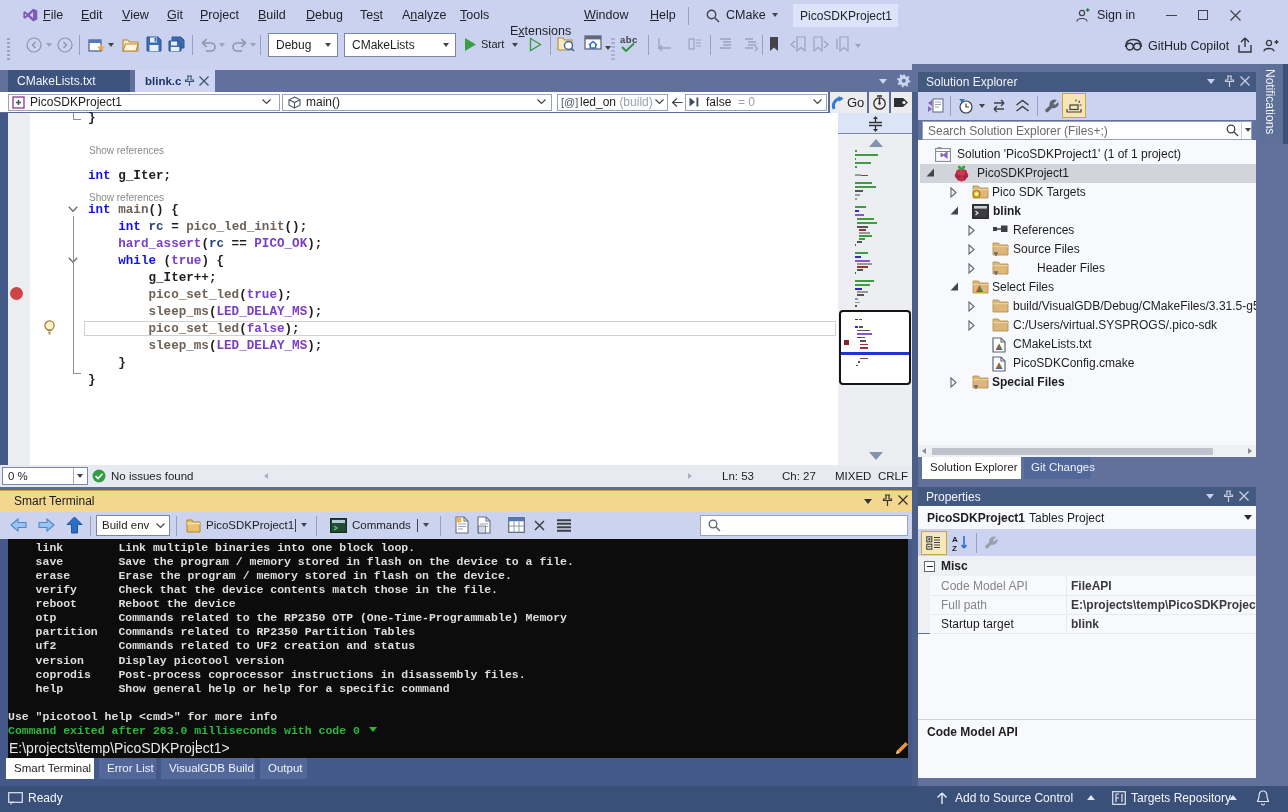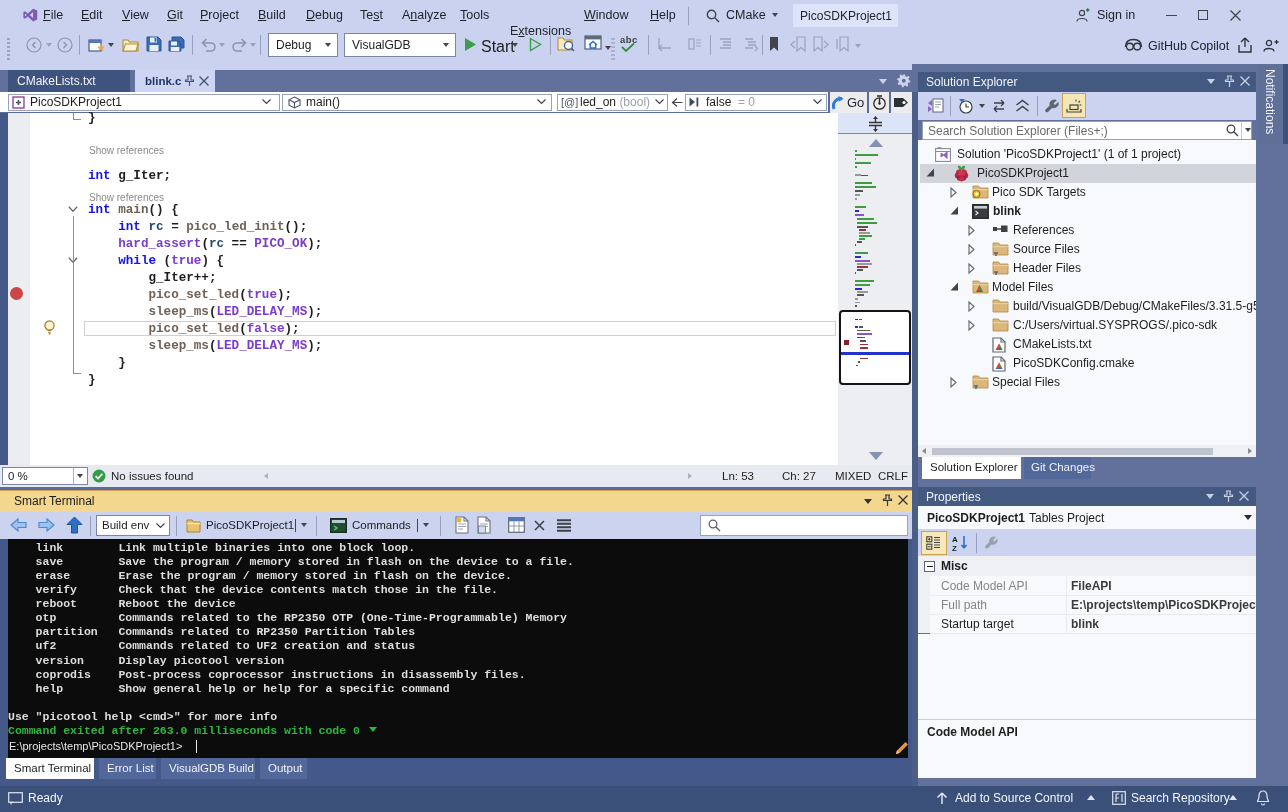--- a/index.html
+++ b/index.html
@@ -112,27 +112,27 @@
       <path d="M10.5 1 L14.5 5 L10.5 9" fill="none" stroke="#8d94a9" stroke-width="1.6"></path>
     </svg>
 <div class="td a" style="left:250px;top:13px;color:#9aa3bd;border-left-width:3px;border-right-width:3px;border-top-width:4px"></div>
 <div class="sep" style="left:260px;top:5px;height:20px"></div>
 
 <div class="combo" style="left:268px;top:3px;width:70px;height:24px"></div>
 <div class="lb" style="left:276px;top:8px;font-size:12px;color:#1e1e1e">Debug</div>
 <div class="td a" style="left:325px;top:13px;color:#41444d;border-left-width:3.5px;border-right-width:3.5px;border-top-width:4px"></div>
 
 <div class="combo" style="left:344px;top:3px;width:112px;height:24px"></div>
-<div class="lb" style="left:352px;top:8px;font-size:12px;color:#1e1e1e">VisualGDB</div>
+<div class="lb" style="left:352px;top:8px;font-size:12px;color:#1e1e1e">CMakeLists</div>
 <div class="td a" style="left:443px;top:13px;color:#41444d;border-left-width:3.5px;border-right-width:3.5px;border-top-width:4px"></div>
 
 <svg style="left:464px;top:7px" width="13" height="15" viewBox="0 0 13 15">
       <path d="M1 1 L12 7.5 L1 14 Z" fill="#3a9e47"></path>
     </svg>
-<div class="lb" style="left:481px;top:8px;font-size:16px;color:#1e1e1e">Start</div>
+<div class="lb" style="left:481px;top:8px;font-size:11px;color:#1e1e1e">Start</div>
 <div class="td a" style="left:512px;top:13px;color:#41444d;border-left-width:3px;border-right-width:3px;border-top-width:4px"></div>
 
 <svg style="left:529px;top:7px" width="13" height="15" viewBox="0 0 13 15">
       <path d="M1.5 1.5 L11.5 7.5 L1.5 13.5 Z" fill="none" stroke="#3a9e47" stroke-width="1.4"></path>
     </svg>
 <div class="sep" style="left:550px;top:5px;height:20px"></div>
 
 <svg style="left:557px;top:6px" width="18" height="17" viewBox="0 0 18 17">
       <path d="M1 2 h5 l1.5 2 H15 v10 H1 Z" fill="#f6e9c3" stroke="#b88b31" stroke-width="1.1"></path>
       <circle cx="11.5" cy="9.5" r="4" fill="#fff" stroke="#3f66a0" stroke-width="1.4"></circle>
@@ -238,21 +238,21 @@
 <svg style="left:288px;top:4px" width="13" height="13" viewBox="0 0 13 13">
       <path d="M6.5 1 L12 3.8 V9.2 L6.5 12 L1 9.2 V3.8 Z" fill="none" stroke="#4a5568" stroke-width="1.1"></path>
       <path d="M1 3.8 L6.5 6.6 L12 3.8 M6.5 6.6 V12" fill="none" stroke="#4a5568" stroke-width="1.1"></path>
     </svg>
 <div class="lb" style="left:306px;top:3px;font-size:12px;color:#1e1e1e">main()</div>
 <svg style="left:537px;top:7px" width="9" height="6" viewBox="0 0 9 6">
       <path d="M0.5 0.5 L4.5 4.5 L8.5 0.5" fill="none" stroke="#41444d" stroke-width="1.2"></path>
     </svg>
 <div class="combo" style="left:557px;top:2px;width:111px;height:17px;border-color:#98a2bc"></div>
 <div class="lb" style="left:561px;top:3.5px;font-size:11px;color:#4a5568">[@]</div>
-<div class="lb" style="left:580px;top:3px;font-size:12px;color:#1e1e1e">led_on <span style="color:#9aa0ae">(bool)</span></div>
+<div class="lb" style="left:580px;top:3px;font-size:12px;color:#1e1e1e">led_on <span style="color:#9aa0ae">(build)</span></div>
 <svg style="left:655px;top:7px" width="9" height="6" viewBox="0 0 9 6">
       <path d="M0.5 0.5 L4.5 4.5 L8.5 0.5" fill="none" stroke="#41444d" stroke-width="1.2"></path>
     </svg>
 <svg style="left:672px;top:6px" width="11" height="9" viewBox="0 0 11 9">
       <path d="M5 0.5 L0.5 4.5 L5 8.5 M0.5 4.5 H10.5" fill="none" stroke="#41444d" stroke-width="1.2"></path>
     </svg>
 <div class="combo" style="left:685px;top:2px;width:142px;height:17px;border-color:#98a2bc"></div>
 <svg style="left:689px;top:5px" width="11" height="11" viewBox="0 0 11 11">
       <path d="M0.5 0.5 L6 5 L0.5 9.5 Z" fill="#3c4a63"></path>
       <rect x="7.5" y="0.5" width="1.8" height="9" fill="#3c4a63"></rect>
@@ -508,21 +508,21 @@
     otp         Commands related to the RP2350 OTP (One-Time-Programmable) Memory
     partition   Commands related to RP2350 Partition Tables
     uf2         Commands related to UF2 creation and status
     version     Display picotool version
     coprodis    Post-process coprocessor instructions in disassembly files.
     help        Show general help or help for a specific command
 
 Use "picotool help &lt;cmd&gt;" for more info
 <span style="color:#2db83d">Command exited after 263.0 milliseconds with code 0</span></pre>
 <div class="td a" style="left:369px;top:727px;color:#2db83d;border-left-width:4.5px;border-right-width:4.5px;border-top-width:5.5px"></div>
-<div class="lb" style="left:9px;top:740px;font-size:11px;color:#e8e8e8">E:\projects\temp\PicoSDKProject1&gt;</div>
+<div class="lb" style="left:9px;top:740px;font-size:14px;color:#e8e8e8">E:\projects\temp\PicoSDKProject1&gt;</div>
 <div class="a" style="left:196px;top:740px;width:1.3px;height:13px;background:#e8e8e8"></div>
 <svg style="left:894px;top:740px" width="16" height="16" viewBox="0 0 16 16">
       <path d="M2 14 L3 10.5 L11.5 2 L14 4.5 L5.5 13 Z" fill="#e8973c"></path>
       <path d="M2 14 L5.5 13 L3 10.5 Z" fill="#f5c57a"></path>
     </svg>
 </div>
 
 <div class="a" style="left:0;top:758px;width:912px;height:28px;background:#44598a"></div>
 <div id="termtabs" style="position:absolute;left:0;top:758px;height:22px;font-size:11.5px">
 <div class="a" style="left:6px;top:0;width:88px;height:21px;background:#fff"></div>
@@ -651,32 +651,32 @@
       </svg>
 <div class="lb" style="left:1013px;top:241.5px;font-weight:normal">Source Files</div>
 <svg style="left:968px;top:262.5px" width="7" height="11" viewBox="0 0 7 11">
         <path d="M1 1 L6 5.5 L1 10 Z" fill="none" stroke="#60666e" stroke-width="1.1"></path>
       </svg>
 <svg style="left:992px;top:261px" width="17" height="14" viewBox="0 0 17 14">
         <path d="M1 1 h5.5 l1.5 2 H16 v10 H1 Z" fill="#dcb67a" stroke="#b08a43" stroke-width="0.8"></path>
         <path d="M1 4.6 H16" stroke="#eccf9e" stroke-width="1.2"></path>
         <path d="M2 11 h4 M4 11 v3" stroke="#5f6670" stroke-width="1.5"></path>
       </svg>
-<div class="lb" style="left:1013px;top:260.5px;font-weight:normal">Header Files</div>
+<div class="lb" style="left:1037px;top:260.5px;font-weight:normal">Header Files</div>
 <svg style="left:950px;top:282px" width="9" height="9" viewBox="0 0 9 9">
         <path d="M8 0.5 V8.5 H0.5 Z" fill="#40454c"></path>
       </svg>
 <svg style="left:972px;top:280px" width="17" height="14" viewBox="0 0 17 14">
         <path d="M1 1 h5.5 l1.5 2 H16 v10 H1 Z" fill="#dcb67a" stroke="#b08a43" stroke-width="0.8"></path>
         <path d="M1 4.6 H16" stroke="#eccf9e" stroke-width="1.2"></path>
         <path d="M4 12 L7.5 5 L11 12 Z" fill="#d84437"></path>
         <path d="M7.5 5 L11 12 L7.5 10.5 Z" fill="#2e9e3e"></path>
         <path d="M4 12 L11 12 L7.5 10.5 Z" fill="#2e64c9"></path>
       </svg>
-<div class="lb" style="left:992px;top:279.5px;font-weight:normal">Model Files</div>
+<div class="lb" style="left:992px;top:279.5px;font-weight:normal">Select Files</div>
 <svg style="left:968px;top:300.5px" width="7" height="11" viewBox="0 0 7 11">
         <path d="M1 1 L6 5.5 L1 10 Z" fill="none" stroke="#60666e" stroke-width="1.1"></path>
       </svg>
 <svg style="left:992px;top:299px" width="17" height="14" viewBox="0 0 17 14">
         <path d="M1 1 h5.5 l1.5 2 H16 v10 H1 Z" fill="#dcb67a" stroke="#b08a43" stroke-width="0.8"></path>
         <path d="M1 4.6 H16" stroke="#eccf9e" stroke-width="1.2"></path>
       </svg>
 <div class="lb" style="left:1013px;top:298.5px;font-weight:normal">build/VisualGDB/Debug/CMakeFiles/3.31.5-g5e</div>
 <svg style="left:968px;top:319.5px" width="7" height="11" viewBox="0 0 7 11">
         <path d="M1 1 L6 5.5 L1 10 Z" fill="none" stroke="#60666e" stroke-width="1.1"></path>
@@ -703,21 +703,21 @@
       </svg>
 <div class="lb" style="left:1013px;top:355.5px;font-weight:normal">PicoSDKConfig.cmake</div>
 <svg style="left:950px;top:376.5px" width="7" height="11" viewBox="0 0 7 11">
         <path d="M1 1 L6 5.5 L1 10 Z" fill="none" stroke="#60666e" stroke-width="1.1"></path>
       </svg>
 <svg style="left:972px;top:375px" width="17" height="14" viewBox="0 0 17 14">
         <path d="M1 1 h5.5 l1.5 2 H16 v10 H1 Z" fill="#dcb67a" stroke="#b08a43" stroke-width="0.8"></path>
         <path d="M1 4.6 H16" stroke="#eccf9e" stroke-width="1.2"></path>
         <path d="M2 11 h4 M4 11 v3" stroke="#5f6670" stroke-width="1.5"></path>
       </svg>
-<div class="lb" style="left:992px;top:374.5px;font-weight:normal">Special Files</div>
+<div class="lb" style="left:992px;top:374.5px;font-weight:bold">Special Files</div>
 <div class="a" style="left:1256px;top:140px;width:32px;height:305px;background:#61719c"></div>
 </div>
 
 <div class="a" style="left:918px;top:445px;width:338px;height:12px;background:#eef0f4"></div>
 <div class="tl a" style="left:922px;top:448px;color:#848a96;border-top-width:3.5px;border-bottom-width:3.5px;border-right-width:4.5px"></div>
 <div class="tr a" style="left:1248px;top:448px;color:#848a96;border-top-width:3.5px;border-bottom-width:3.5px;border-left-width:4.5px"></div>
 <div class="a" style="left:932px;top:447.5px;width:281px;height:7px;background:#bfc3cd"></div>
 
 <div class="a" style="left:922px;top:457px;width:99px;height:22px;background:#fff"></div>
 <div class="lb" style="left:930px;top:461px;font-size:11.5px;color:#1e1e1e">Solution Explorer</div>
@@ -793,19 +793,19 @@
 <div class="lb" style="left:28px;top:5px">Ready</div>
 <svg style="left:936px;top:5px" width="12" height="14" viewBox="0 0 12 14">
       <path d="M6 13 V2 M6 2 L1.5 6.5 M6 2 L10.5 6.5" fill="none" stroke="#dfe5f2" stroke-width="1.5"></path>
     </svg>
 <div class="lb" style="left:955px;top:5px">Add to Source Control</div>
 <div class="tu a" style="left:1087px;top:9px;color:#dfe5f2;border-left-width:4px;border-right-width:4px;border-bottom-width:5px"></div>
 <svg style="left:1112px;top:5px" width="14" height="14" viewBox="0 0 14 14">
       <rect x="0.7" y="0.7" width="12.6" height="12.6" fill="none" stroke="#dfe5f2" stroke-width="1.2"></rect>
       <path d="M4 3 V11 M4 3 H7 M4 7 H7 M10 3 V11" stroke="#dfe5f2" stroke-width="1.2" fill="none"></path>
     </svg>
-<div class="lb" style="left:1131px;top:5px">Search Repository</div>
+<div class="lb" style="left:1131px;top:5px">Targets Repository</div>
 <div class="tu a" style="left:1229px;top:9px;color:#dfe5f2;border-left-width:4px;border-right-width:4px;border-bottom-width:5px"></div>
 <svg style="left:1256px;top:4px" width="14" height="16" viewBox="0 0 14 16">
       <path d="M7 1 C4 1 3 3.5 3 6 C3 9.5 1.5 10.5 1.5 11.5 H12.5 C12.5 10.5 11 9.5 11 6 C11 3.5 10 1 7 1 Z" fill="none" stroke="#dfe5f2" stroke-width="1.2"></path>
       <path d="M5.5 13.5 a1.5 1.5 0 0 0 3 0" fill="none" stroke="#dfe5f2" stroke-width="1.2"></path>
     </svg>
 </div>
 
 </body></html>

